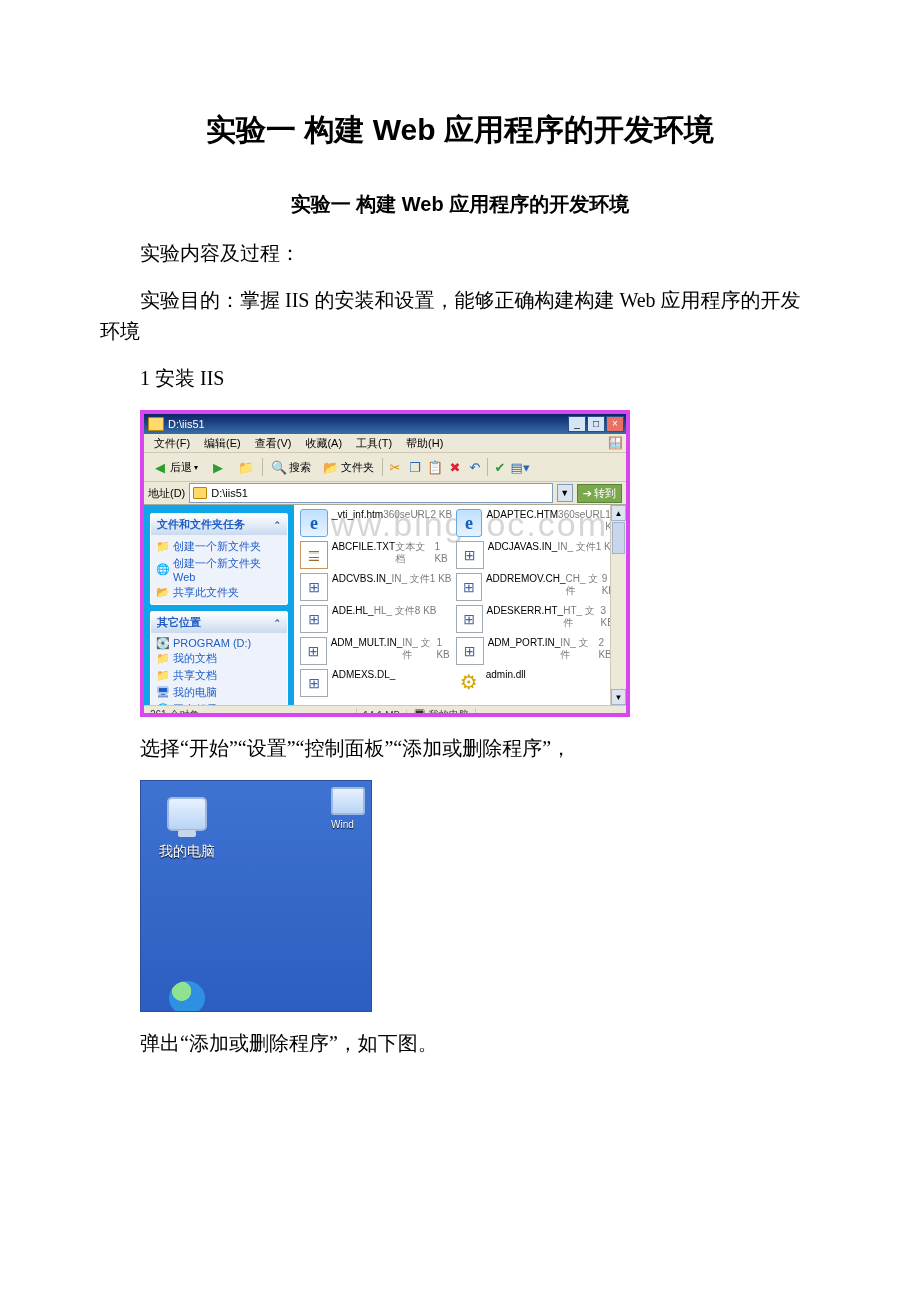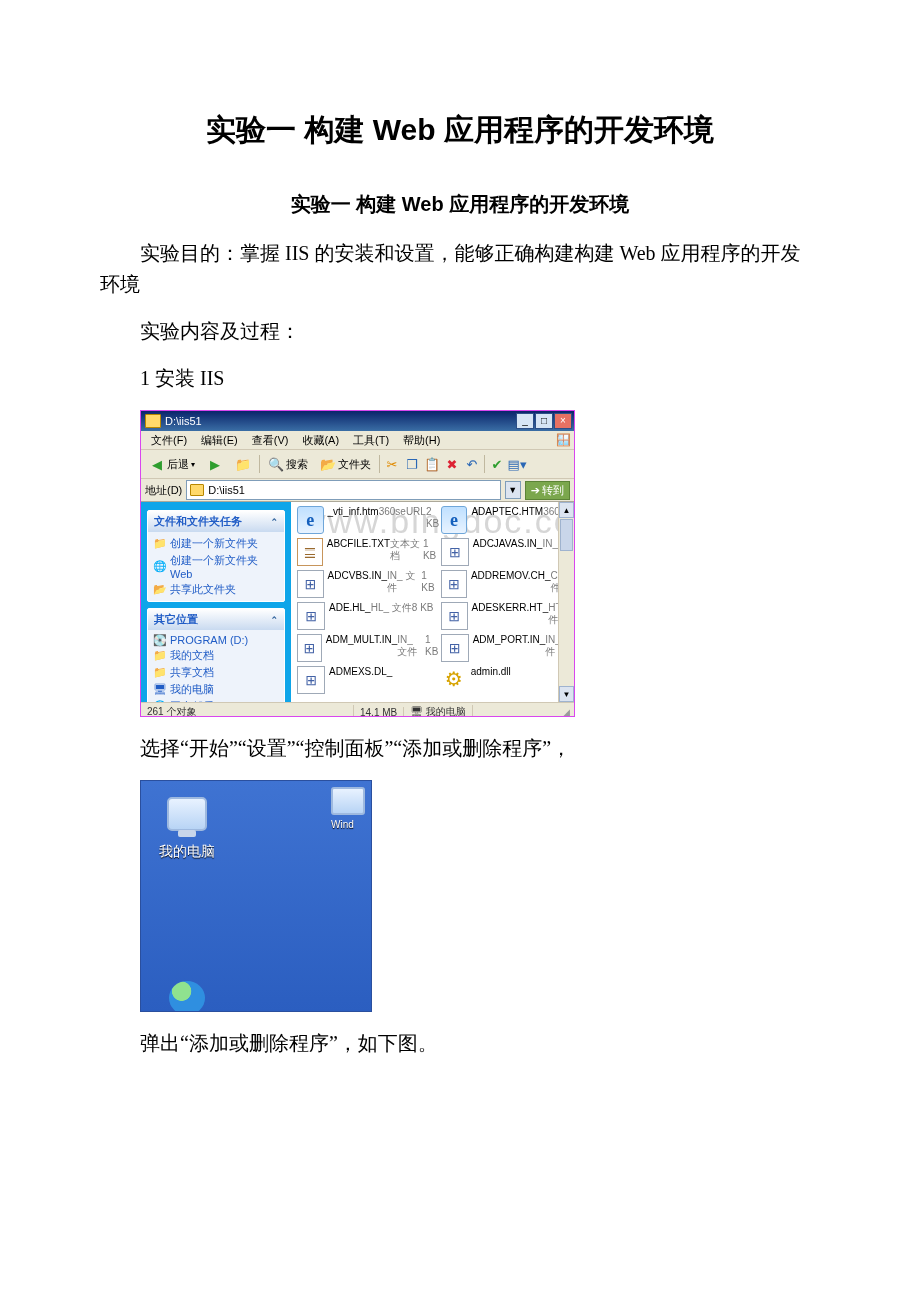--- a/index.html
+++ b/index.html
@@ -31,24 +31,24 @@
   }
   .p{
     font-size:20px;
     line-height:1.55;
     margin:0 0 16px 0;
     text-indent:2em;
   }
   .p.noindent{text-indent:0}
   
   .explorer{
-    width:435px;height:307px;
+    width:490px;height:307px;
     margin:0 0 16px 40px;
     position:relative;
-    border:1px solid #d946ef;
+    border:4px solid #d946ef;
     background:#ece9d8;
     font-family:Tahoma,"SimSun",sans-serif;
     font-size:11px;color:#000;
     box-sizing:border-box;
     overflow:hidden;
   }
   .titlebar{
     height:20px;background:linear-gradient(#0a246a,#3a6ea5);
     color:#fff;display:flex;align-items:center;
     padding:0 2px 0 4px;
@@ -119,22 +119,22 @@
   .globe{position:absolute;inset:4px 10px 8px 10px;border-radius:50%;background:radial-gradient(circle at 35% 30%,#8fe28f 0 28%,#2f8fe0 30% 100%)}
   .cropW{position:absolute;right:0;top:6px;bottom:0;width:40px;color:#fff;font-size:10px;text-shadow:0 1px 1px #000}
   .cropW .mon{width:30px;height:24px;background:linear-gradient(#e8f2ff,#b8d4f5);border:2px solid #9eb9df;border-radius:3px;margin-bottom:4px}
 </style>
 </head>
 <body>
 
 <div class="page">
   <div class="h1">实验一 构建 Web 应用程序的开发环境</div>
   <div class="h2">实验一 构建 Web 应用程序的开发环境</div>
+  <div class="p">实验内容及过程：</div>
   <div class="p">实验目的：掌握 IIS 的安装和设置，能够正确构建构建 Web 应用程序的开发环境</div>
-  <div class="p">实验内容及过程：</div>
   <div class="p">1 安装 IIS</div>
 
   <div class="explorer">
     <div class="titlebar">
       <span class="tfolder"></span>
       <span>D:\iis51</span>
       <div class="wbtns">
         <div class="wbtn">_</div>
         <div class="wbtn">□</div>
         <div class="wbtn red">×</div>

